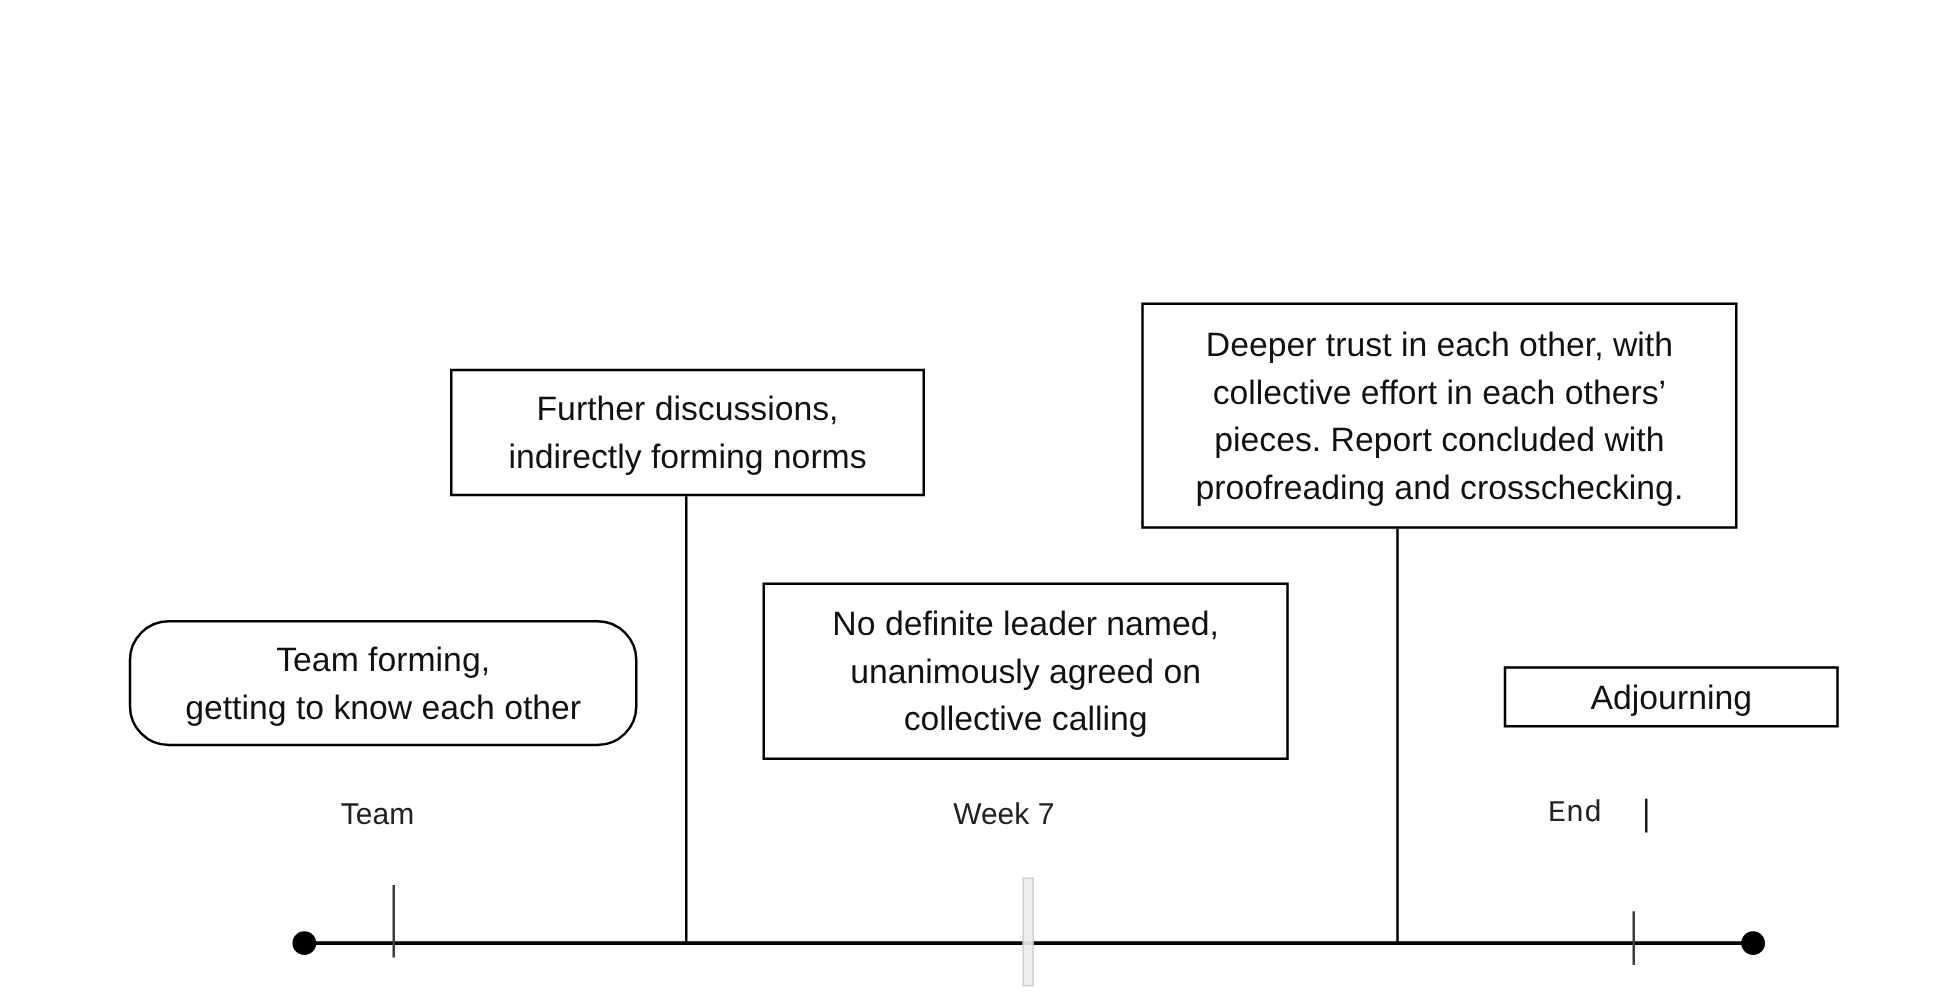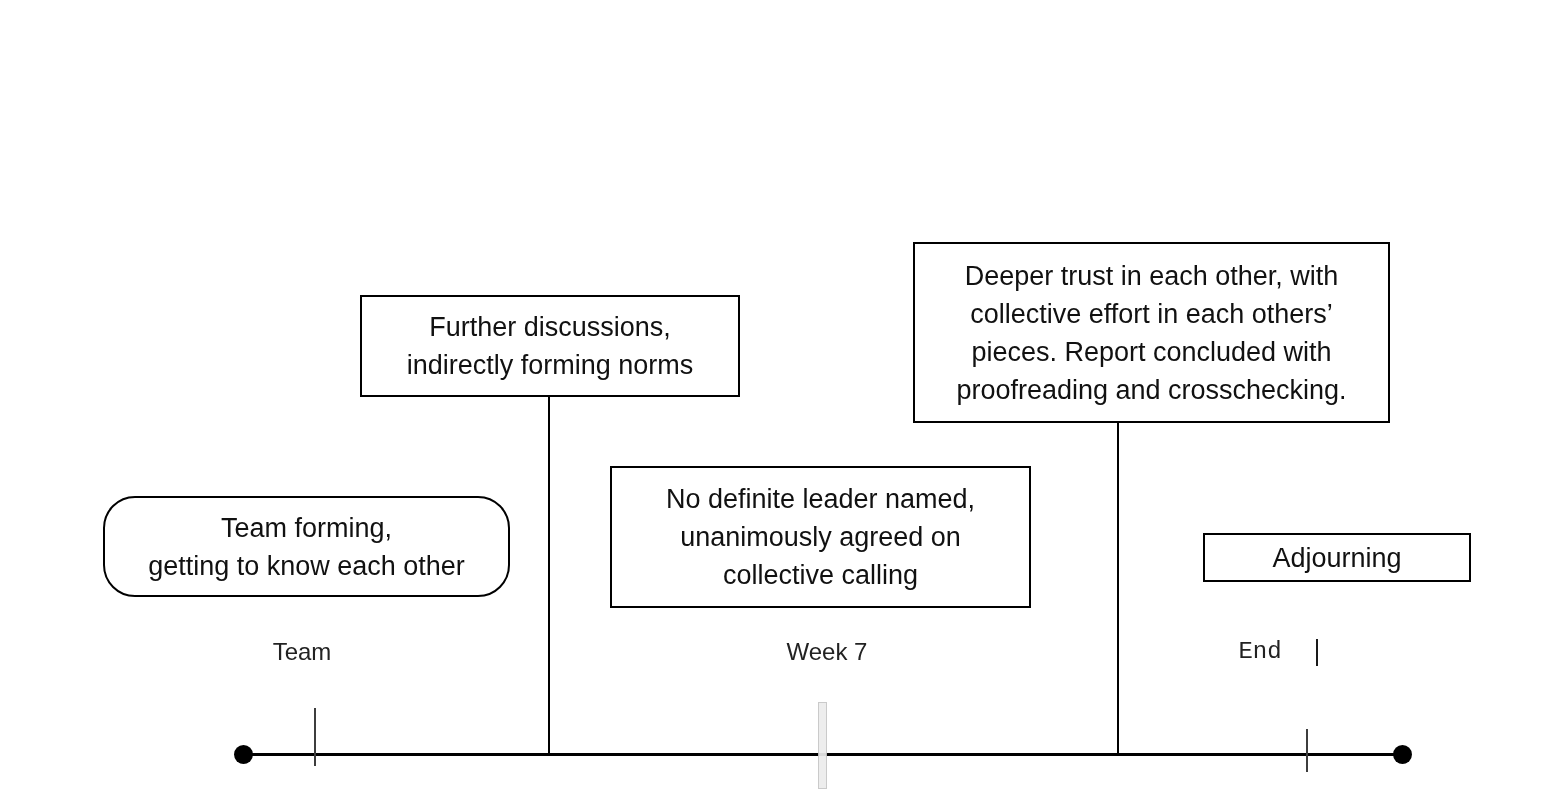--- a/index.html
+++ b/index.html
@@ -79,21 +79,21 @@
   }
 
   .tlabel {
     position: absolute;
     font-size: 24px;
     line-height: 28px;
     color: #222222;
     text-align: center;
   }
   #label-start { left: 250px; top: 638px; width: 104px; }
-  #label-week7 { left: 760px; top: 638px; width: 134px; }
+  #label-week7 { left: 736px; top: 638px; width: 134px; }
   #label-end   { left: 1232px; top: 638px; width: 56px; font-family: Liberation Mono, monospace; }
 
   #text-caret {
     position: absolute;
     left: 1316px;
     top: 639px;
     width: 2px;
     height: 27px;
     background: #1a1a1a;
   }

